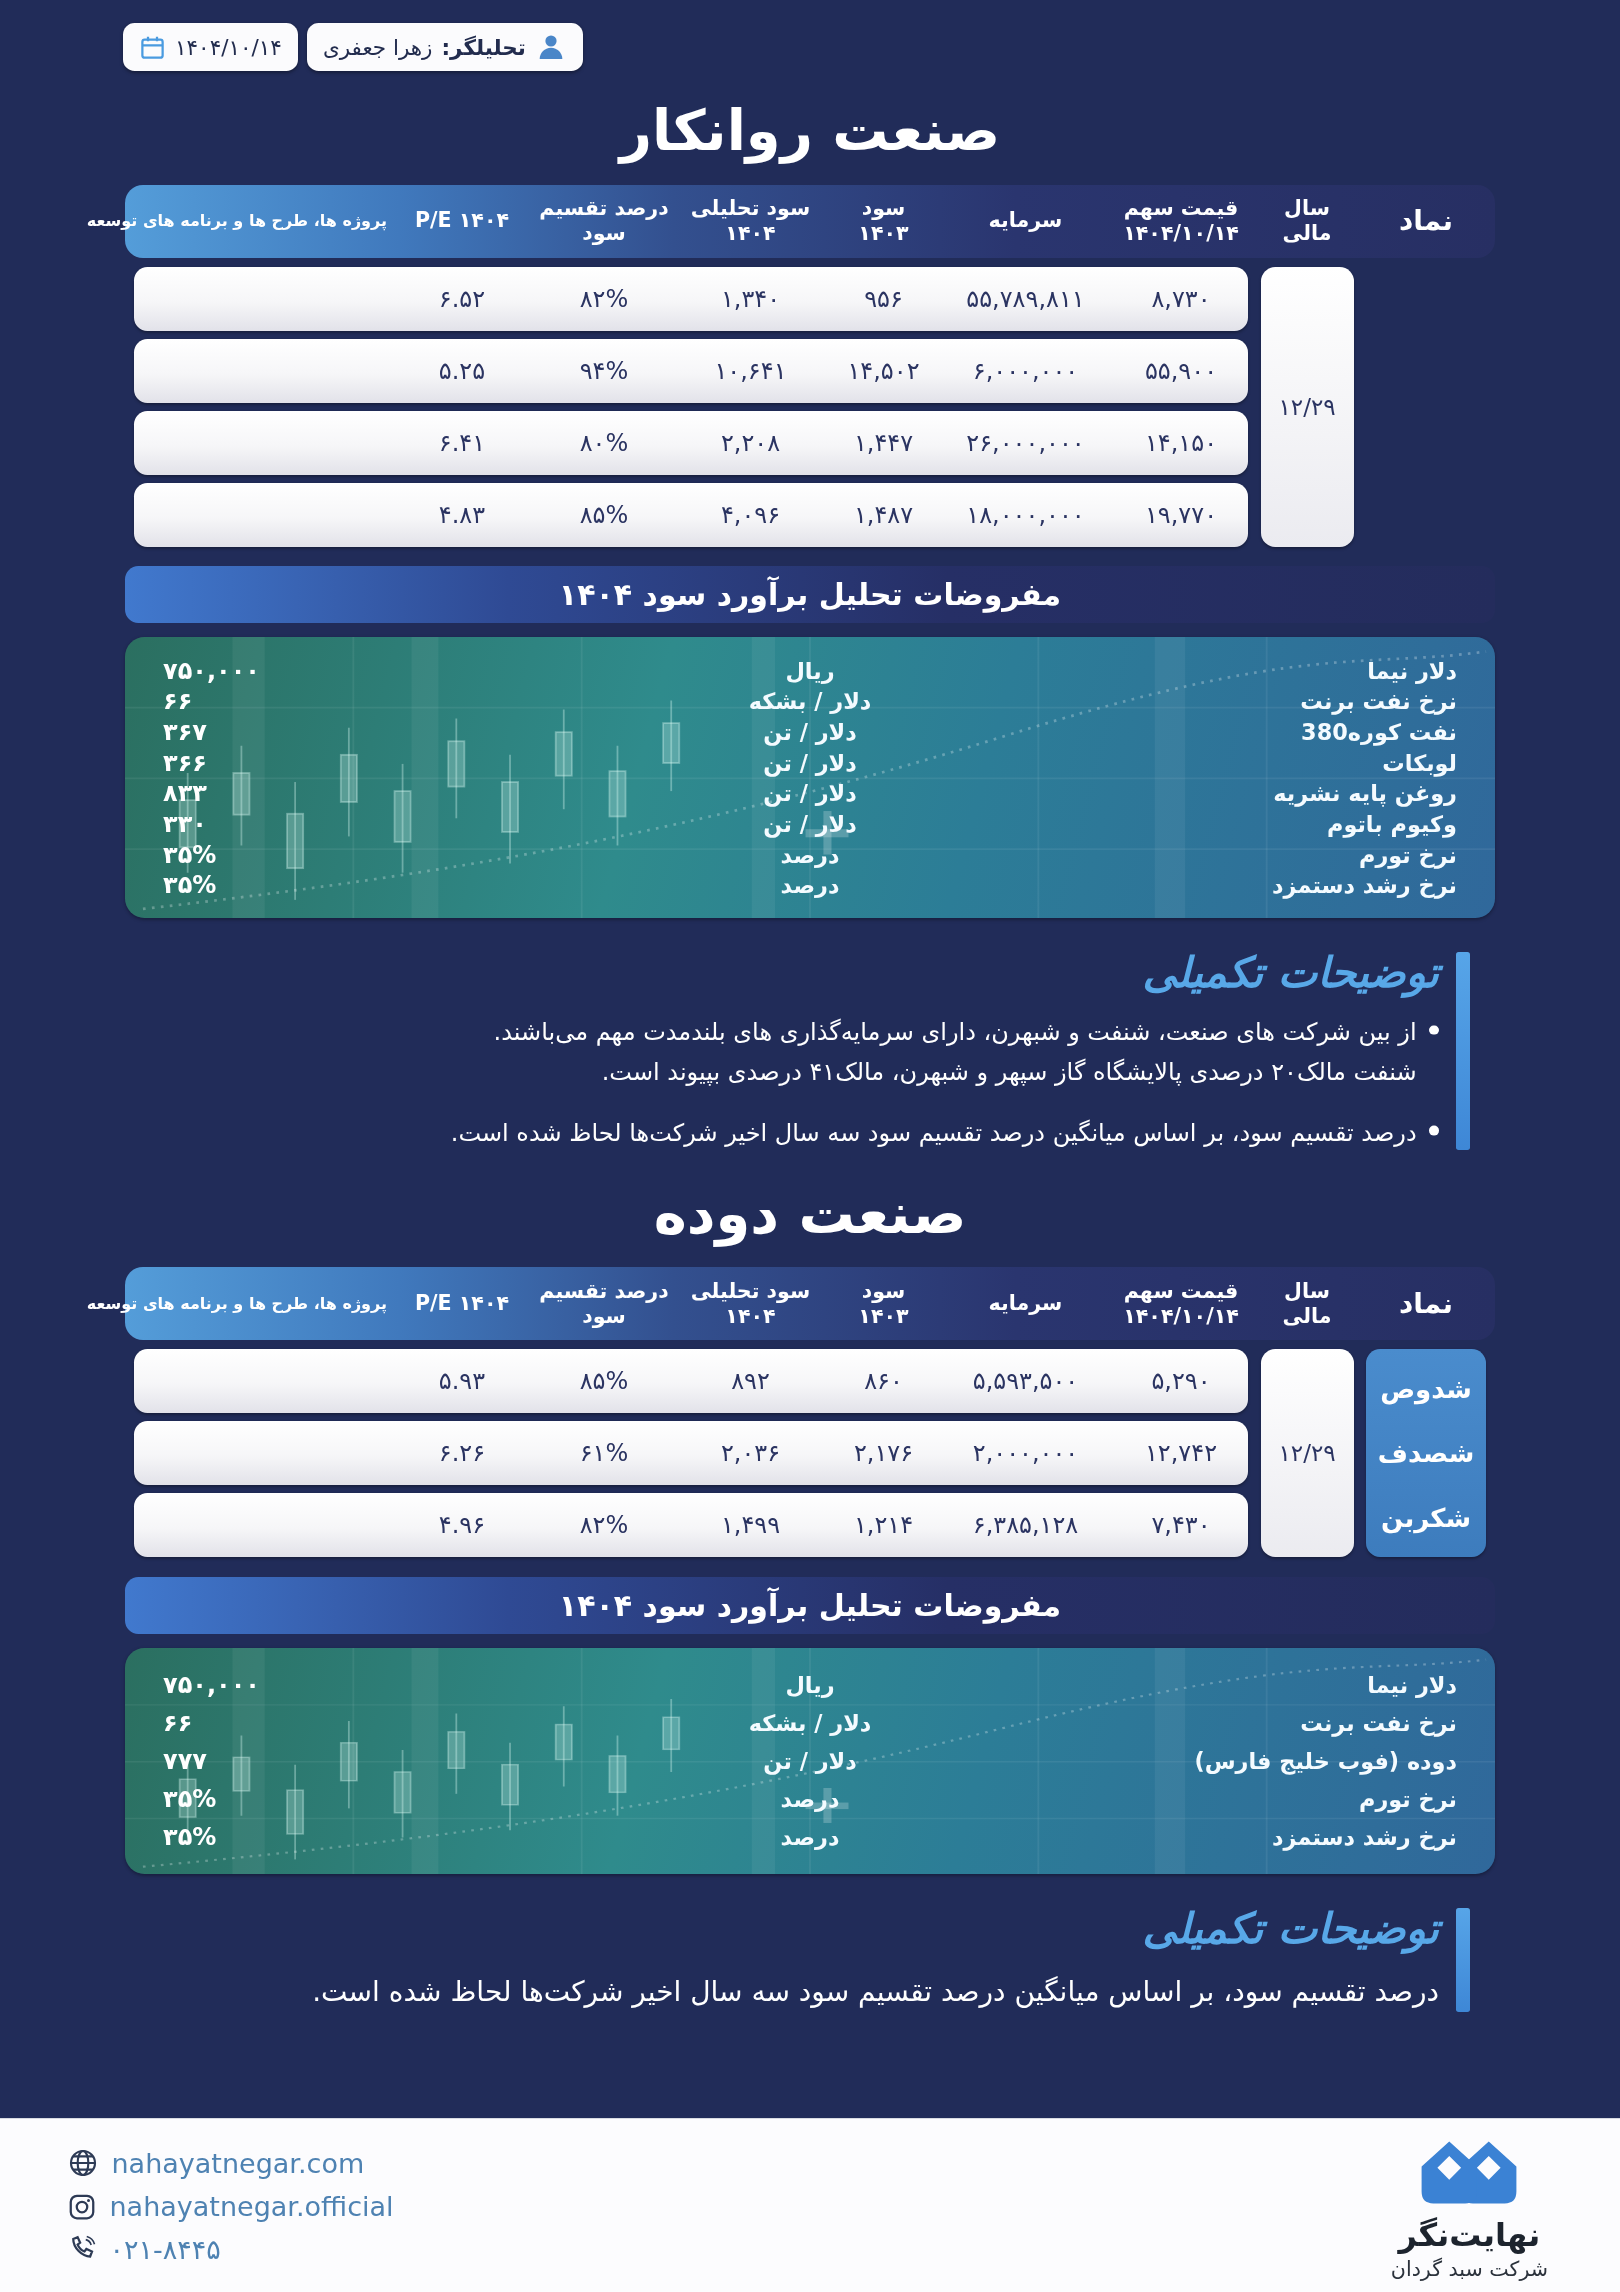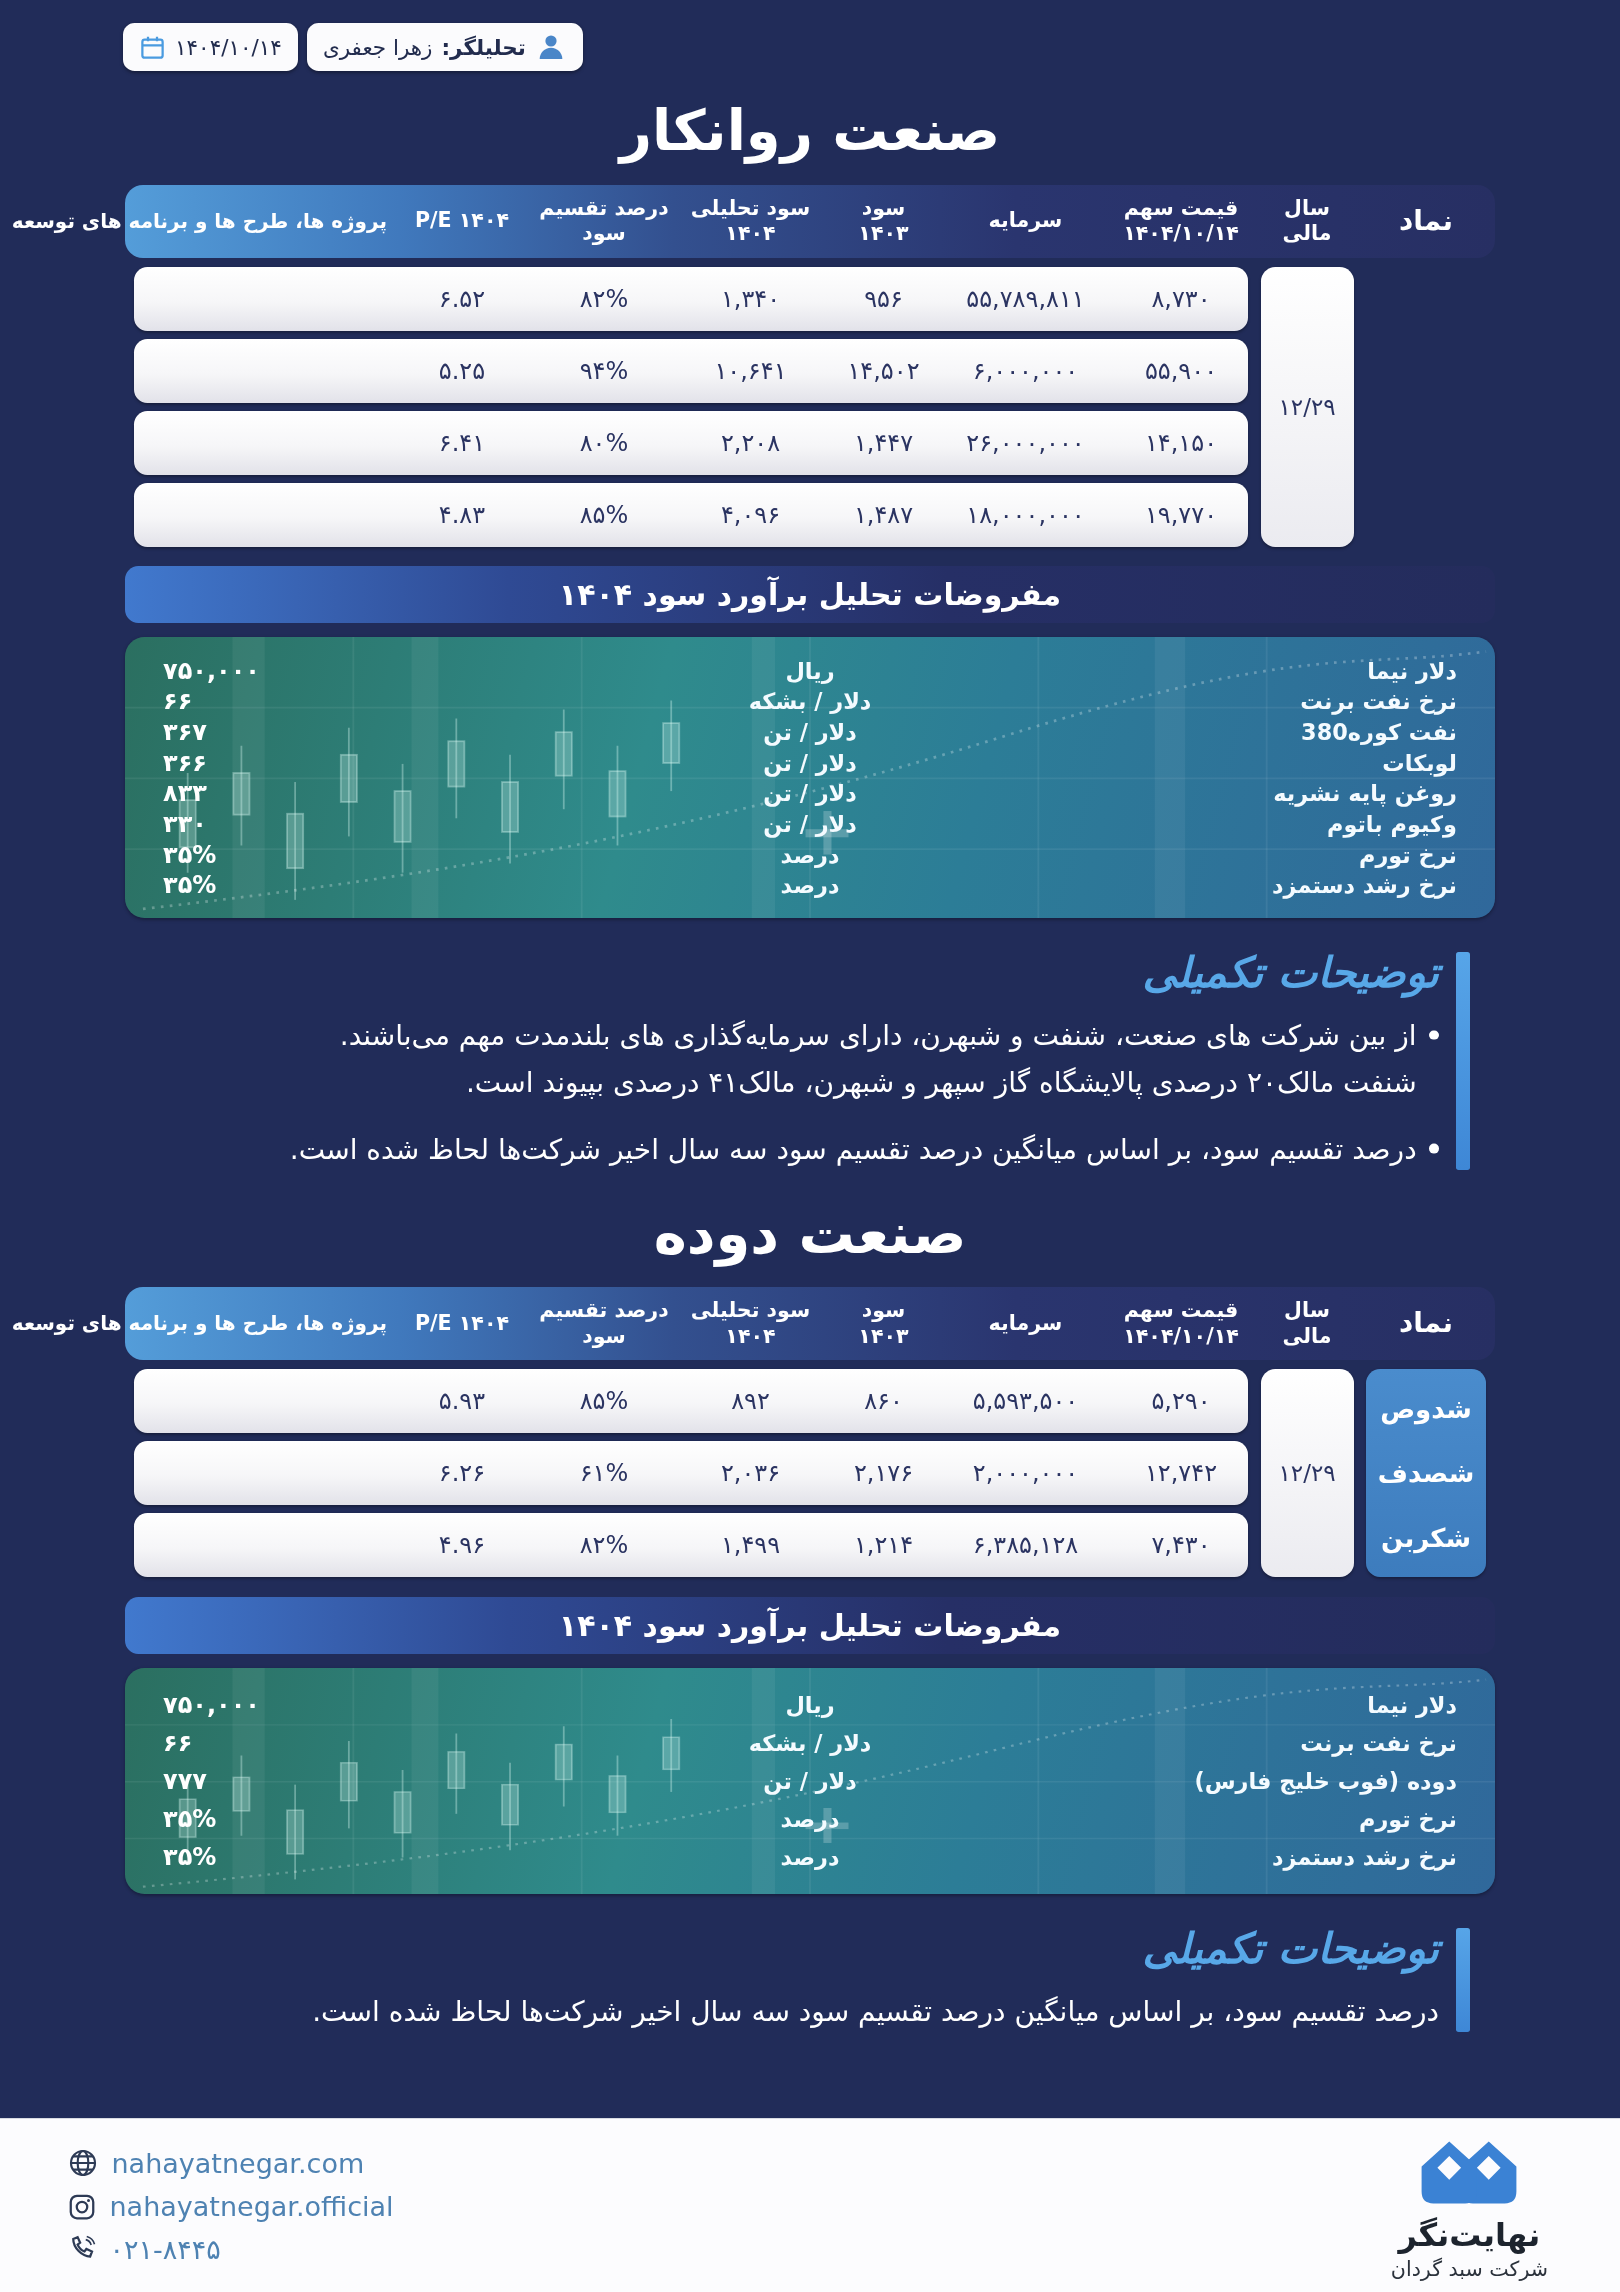--- a/index.html
+++ b/index.html
@@ -27,21 +27,21 @@
 
   
   .table-header {
     height: 73px; border-radius: 18px; padding: 0 9px;
     background: linear-gradient(to left, #272f63 0%, #2a356f 35%, #33508f 60%, #4079bd 80%, #549dd9 100%);
     display: grid; grid-template-columns: 120px 93px 134px 152px 107px 134px 134px 125px 1fr;
     column-gap: 12.5px; align-items: center;
   }
   .hcell { color: #fff; font-weight: bold; text-align: center; font-size: 20.6px; line-height: 1.22; }
   .hcell.symbol-h { font-size: 28px; }
-  .hcell.projects-h { font-size: 20px; white-space: nowrap; }
+  .hcell.projects-h { font-size: 16px; white-space: nowrap; }
   .table-body {
     display: grid; grid-template-columns: 120px 93px 1fr; column-gap: 12.5px; row-gap: 8px;
     padding: 0 9px; margin-top: 9px;
   }
   .symbol-col { grid-column: 1; border-radius: 14.3px;
     background: linear-gradient(180deg, #4a8ccd, #3d7cbd);
     display: flex; flex-direction: column; justify-content: space-around; align-items: center;
     color: #fff; font-weight: bold; font-size: 26px; padding: 7.2px 3.6px;
     box-shadow: 0 1.8px 2.7px rgba(0,0,0,.3); }
   .fiscal-col { grid-column: 2; border-radius: 14.3px;
@@ -70,21 +70,21 @@
   .a-row { display: grid; grid-template-columns: 1fr 1fr 1fr; align-items: center; flex: 1; }
   .a-label { color: #f4fbff; font-weight: bold; font-size: 22.4px; text-align: right; }
   .a-unit  { color: #f4fbff; font-weight: bold; font-size: 22.4px; text-align: center; }
   .a-value { color: #ffffff; font-weight: bold; font-size: 24px; text-align: left; }
 
   
   .notes { position: relative; margin-top: 30px; padding-left: 36px; padding-right: 56px; }
   .notes-bar { position: absolute; right: 25px; top: 3.6px; bottom: 3.6px; width: 14.3px;
     background: linear-gradient(180deg, #57a5e8, #3e87d6); border-radius: 2.7px; }
   .notes-title { color: #58a8e8; font-size: 42px; font-weight: bold; text-align: right; font-style: italic; }
-  .notes-body { margin-top: 16px; color: #fff; font-size: 28px; line-height: 1.65; text-align: right; }
+  .notes-body { margin-top: 16px; color: #fff; font-size: 24px; line-height: 1.65; text-align: right; }
   .industry-section:nth-of-type(2) .notes-body { font-size: 28px; }
   .note { margin-bottom: 21.5px; }
   .note-line { display: flex; align-items: baseline; gap: 12.5px; justify-content: flex-start; }
   .dot { width: 9.9px; height: 9.9px; border-radius: 50%; background: #fff; flex: 0 0 auto;
          transform: translateY(-5.4px); }
   .note.bulleted .note-line + .note-line { padding-right: 22.4px; }
 
   
   footer { position: absolute; left: 0; right: 0; bottom: 0; height: 175px;
     background: #fcfcfe; border-top: 1.8px solid #d8dbe2;

